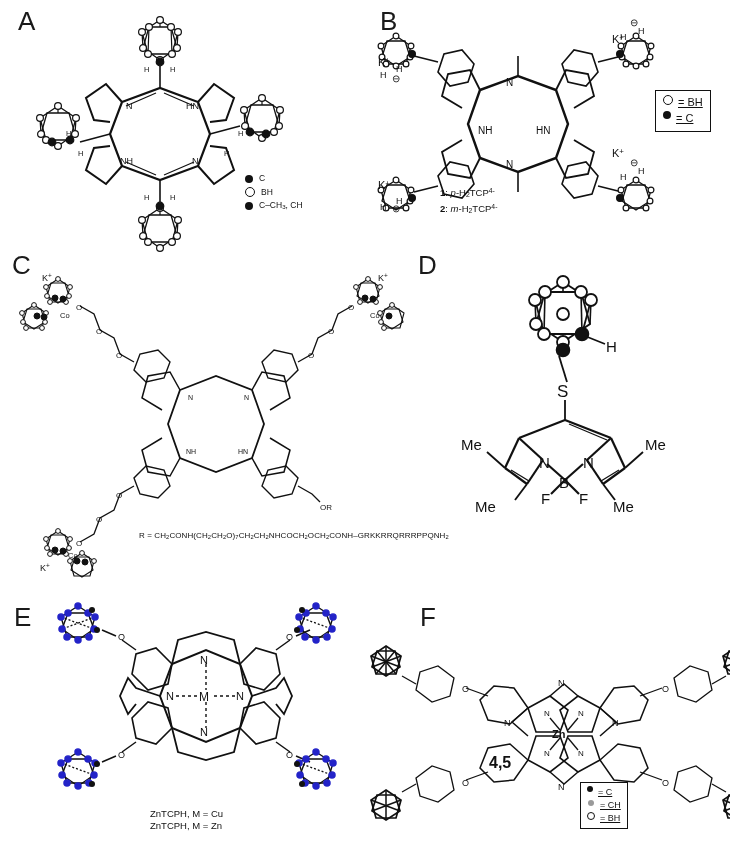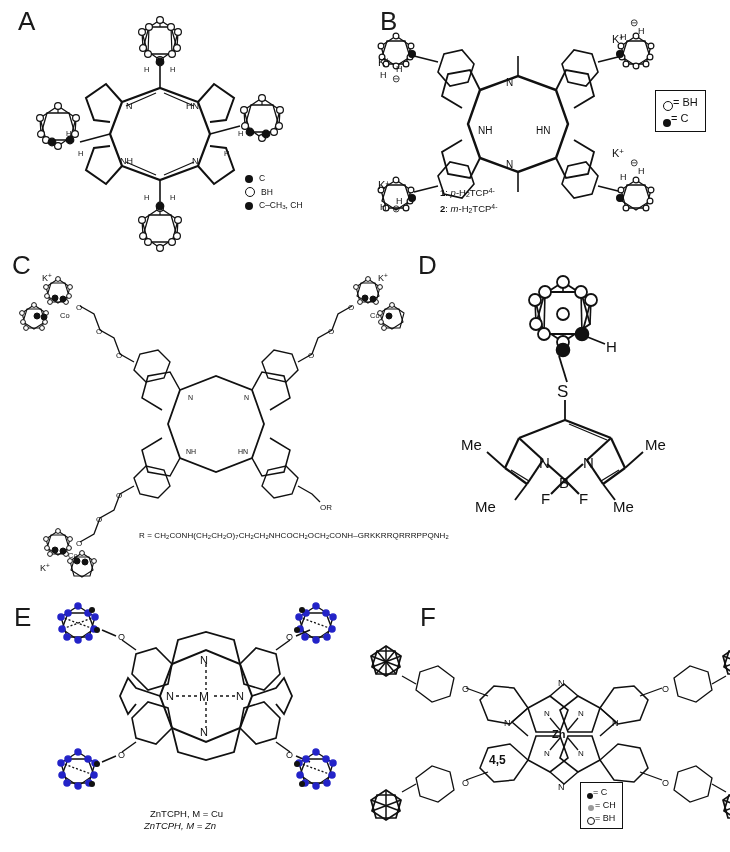--- a/index.html
+++ b/index.html
@@ -9,21 +9,21 @@
   .panel{position:absolute;}
   .plabel{position:absolute;font-size:26px;font-weight:400;color:#1a1a1a;
           font-family:"Liberation Sans",sans-serif;line-height:1;}
   svg{display:block;overflow:visible;}
   text{font-family:"Liberation Sans",sans-serif;fill:#111;}
   .cap{position:absolute;font-size:9.5px;line-height:1.35;color:#111;white-space:nowrap;}
   .cap b{font-weight:bold;}
   .capC{font-size:8px;letter-spacing:.1px;}
   .legendbox{position:absolute;border:1.6px solid #111;background:#fff;
              padding:4px 7px;font-size:11px;line-height:1.45;}
-  .legendbox .row{display:flex;align-items:flex-end;white-space:nowrap;}
+  .legendbox .row{display:flex;align-items:flex-start;gap:5px;white-space:nowrap;text-decoration:underline;}
   .dotf{width:8px;height:8px;border-radius:50%;background:#111;display:inline-block;}
   .doto{width:8px;height:8px;border-radius:50%;background:#fff;border:1.4px solid #111;display:inline-block;}
   .dotg{width:6px;height:6px;border-radius:50%;background:#9a9a9a;display:inline-block;margin:1px;}
   .plainlegend{position:absolute;font-size:8.5px;line-height:1.6;}
   .plainlegend .row{display:flex;align-items:center;gap:6px;white-space:nowrap;}
   sub{font-size:.72em;vertical-align:-.22em;}
   sup{font-size:.72em;vertical-align:.42em;}
   .ital{font-style:italic;}
 </style>
 </head>
@@ -610,21 +610,21 @@
             <circle cx="10" cy="-11" r="3.1"></circle>
               <circle cx="-10" cy="-11" r="3.1"></circle>
           </g>
           <circle cx="-19" cy="-6" r="3" fill="#111"></circle>
           <circle cx="-14" cy="14" r="3" fill="#111"></circle>
         </g>
       </g>
     </svg>
   </div>
   <div class="cap" style="left:150px;top:808px;">ZnTCPH, M = Cu</div>
-  <div class="cap" style="left:144px;top:820px;font-style:italic;">ZnTCPH, M = Zn</div>
+  <div class="cap" style="left:150px;top:820px;">ZnTCPH, M = Zn</div>
 
   <div class="plabel" style="left:420px;top:604px;">F</div>
   <div class="panel" style="left:400px;top:600px;">
     <svg width="330" height="250" viewBox="0 0 330 250">
       <g stroke="#111" fill="none" stroke-width="1.4">
 
         <g stroke-width="1.6">
           <polygon points="128,108 150,96 168,110 160,132 136,132"></polygon>
           <polygon points="200,108 178,96 160,110 168,132 192,132"></polygon>
           <polygon points="128,160 150,172 168,158 160,136 136,136"></polygon>
@@ -709,21 +709,21 @@
         <g transform="translate(338,206)">
           <polygon points="0,-16 15,-6 10,12 -10,12 -15,-6" stroke-width="1.7"></polygon>
           <polygon points="0,14 14,5 9,-11 -9,-11 -14,5" stroke-width="1.7"></polygon>
           <line x1="0" y1="-16" x2="0" y2="14"></line>
             <line x1="-15" y1="-6" x2="14" y2="5"></line>
           <line x1="15" y1="-6" x2="-14" y2="5"></line>
         </g>
       </g>
     </svg>
   </div>
-  <div class="cap" style="left:489px;top:752px;font-size:12px;font-weight:bold;">4,5</div>
+  <div class="cap" style="left:489px;top:752px;font-size:16px;font-weight:bold;">4,5</div>
 
   <div class="legendbox" style="left:580px;top:782px;padding:3px 6px;font-size:9px;border-width:1px;">
     <div class="row">
       <span class="dotf" style="width:6px;height:6px;"></span>
       <span>= C</span>
     </div>
     <div class="row">
       <span class="dotg"></span>
       <span>= CH</span>
     </div>

